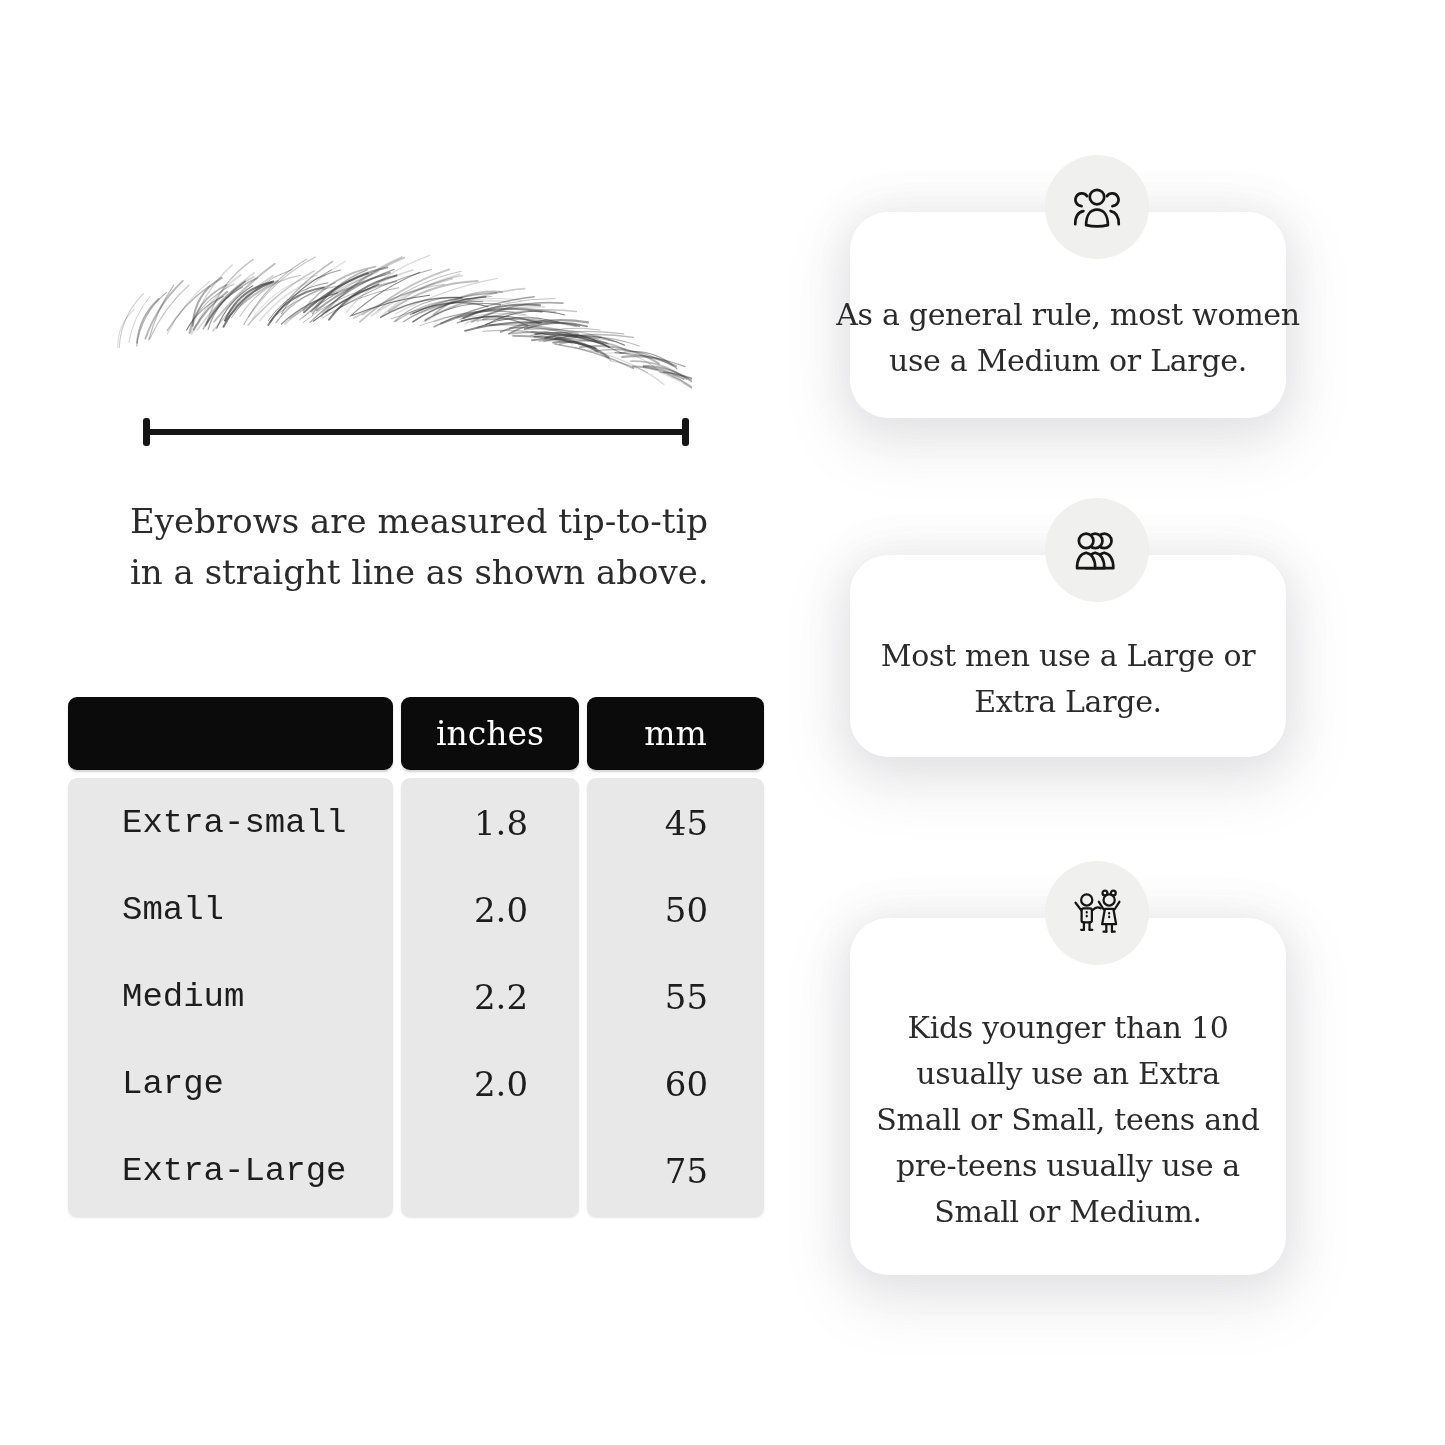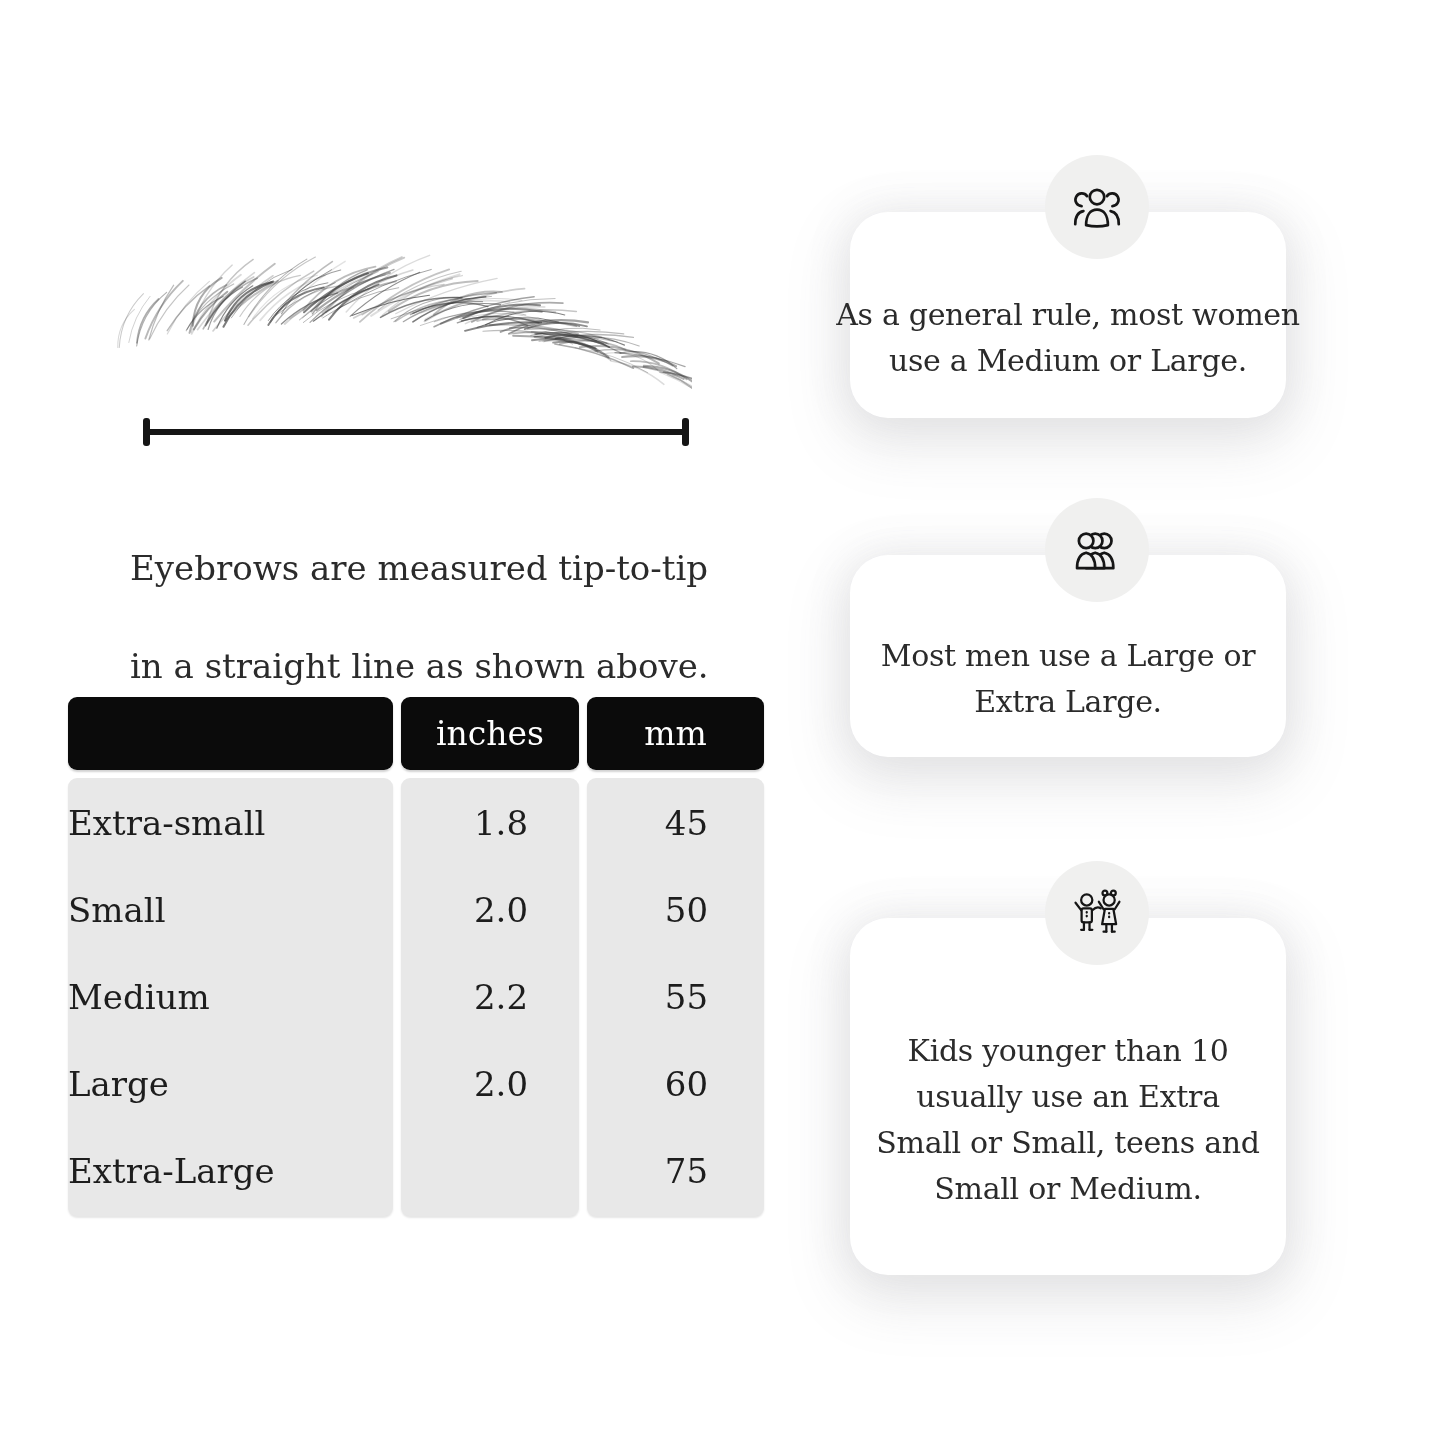--- a/index.html
+++ b/index.html
@@ -8,32 +8,32 @@
 
   
   .brow-svg{position:absolute;left:112px;top:240px;width:580px;height:170px;}
 
   .mline{position:absolute;left:147px;top:429px;width:538px;height:6px;background:#151515;border-radius:3px;}
   .mline .tick{position:absolute;top:-11px;width:7px;height:28px;background:#151515;border-radius:3px;}
   .mline .tick.l{left:-4px;}
   .mline .tick.r{right:-4px;}
 
   .caption{position:absolute;left:130px;top:496px;font-size:34px;line-height:51px;color:#2b2b2b;}
-  .caption span{display:block;white-space:nowrap;margin-top:47px;}
+  .caption span{display:block;white-space:nowrap;}
 
   
   .table{position:absolute;left:68px;top:697px;width:696px;}
   .trow{display:grid;grid-template-columns:325px 178px 177px;column-gap:8px;}
   .hcell{height:73px;background:#0b0b0b;border-radius:9px;color:#ffffff;font-size:33px;
          display:flex;align-items:center;justify-content:center;box-shadow:0 2px 2px rgba(0,0,0,0.18);}
   .tbody{margin-top:8px;}
   .bcol{background:#e8e8e8;border-radius:9px;height:438px;padding-top:2px;box-sizing:border-box;
         box-shadow:0 2px 2px rgba(0,0,0,0.10);}
   .bcell{height:87px;line-height:87px;font-size:34px;color:#1d1d1d;white-space:nowrap;}
-  .bcol.labels .bcell{text-align:left;}
+  .bcol.labels .bcell{padding-left:54px;text-align:left;font-family:Liberation Mono, monospace;}
   .bcol.nums .bcell{text-align:center;padding-left:22px;}
 
   
   .card{position:absolute;left:850px;width:436px;background:#ffffff;border-radius:38px;
         box-shadow:0 20px 55px 10px rgba(122,122,133,0.16),0 0 42px 6px rgba(122,122,133,0.09);
         display:flex;align-items:center;justify-content:center;box-sizing:border-box;padding-top:46px;}
   .card1{top:212px;height:206px;}
   .card2{top:555px;height:202px;}
   .card3{top:918px;height:357px;}
   .icon-circle{position:absolute;top:-57px;left:195px;width:104px;height:104px;border-radius:50%;
@@ -299,17 +299,18 @@
           <path d="M40 38 v8 M46 38 v8"></path>
           <path d="M40 46 h-3 M46 46 h3"></path>
           <path d="M43 26 v7" stroke-dasharray="0.5 3.5"></path>
         </g>
       </svg>
     </div>
     <div class="card-text">
       <span>Kids younger than 10</span>
       <span>usually use an Extra</span>
       <span>Small or Small, teens and</span>
+      <span>pre-teens usually use a</span>
       <span>Small or Medium.</span>
     </div>
   </div>
 
 </div>
 
 </body></html>

